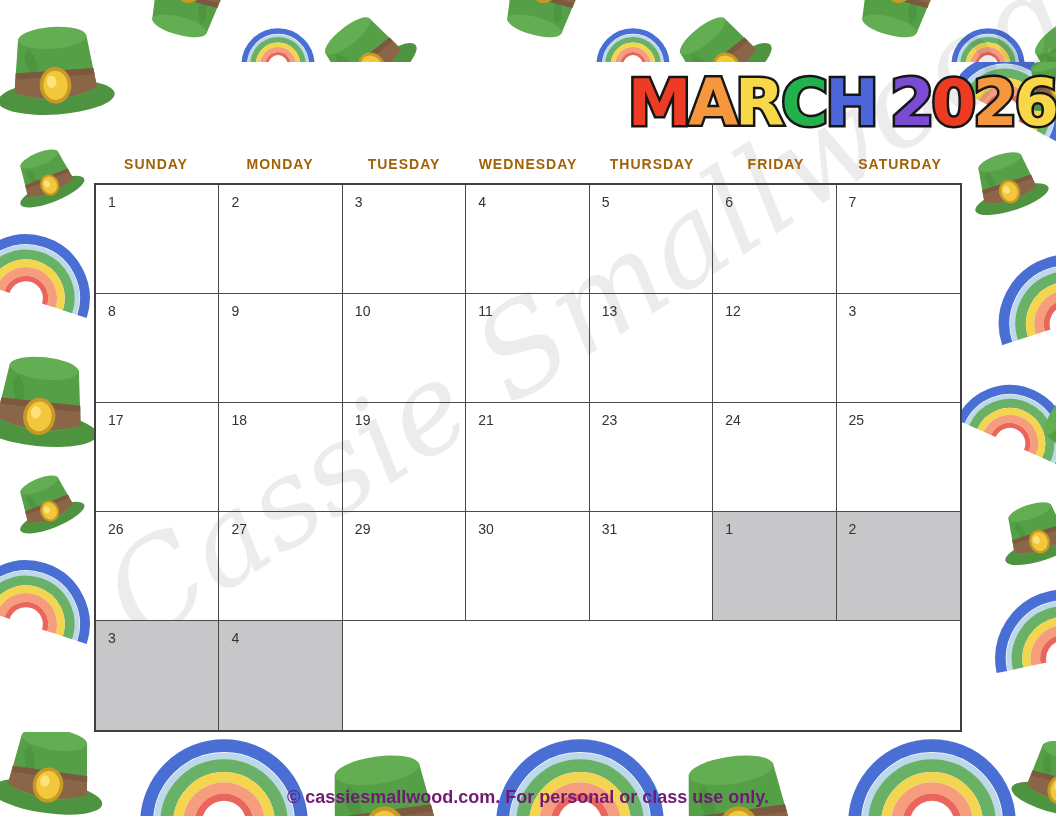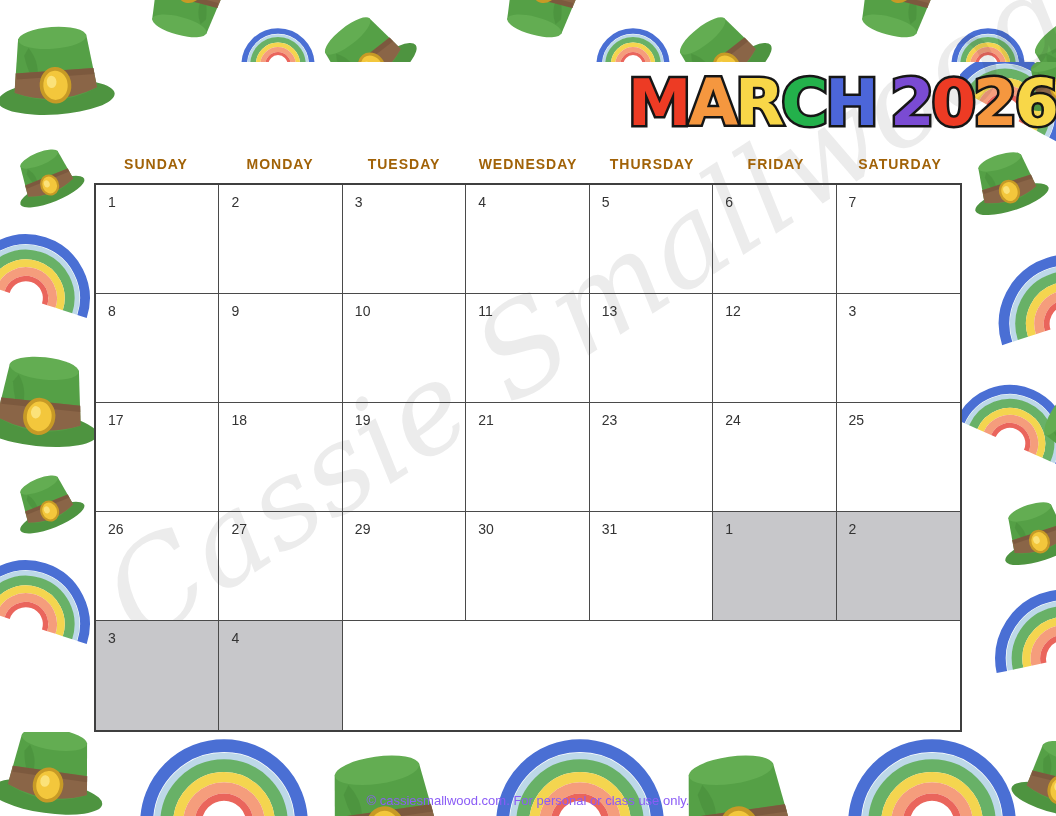--- a/index.html
+++ b/index.html
@@ -59,21 +59,21 @@
     box-sizing:border-box;padding:9px 0 0 12px;
     font-size:14px;color:#333;background:transparent;
   }
   .cell:nth-child(7n){border-right:none;}
   .cell:nth-child(n+29){border-bottom:none;}
   .cell.other{background:#c7c7ca;}
 
   
   .footer{
     position:absolute;left:0;bottom:8px;width:100%;text-align:center;
-    z-index:3;font-size:13px;color:#8b5cf6;
+    z-index:3;font-size:18px;color:#701a75;font-weight:bold;
   }
 </style>
 </head>
 <body>
 
 <svg class="defs" aria-hidden="true">
   <defs>
     <symbol id="hat" viewBox="0 0 100 92">
       <ellipse cx="50" cy="62" rx="48" ry="14" fill="#4e9440"></ellipse>
       <path d="M22,12 Q50,2 78,12 L84,56 Q50,72 16,56 Z" fill="#55a046"></path>

